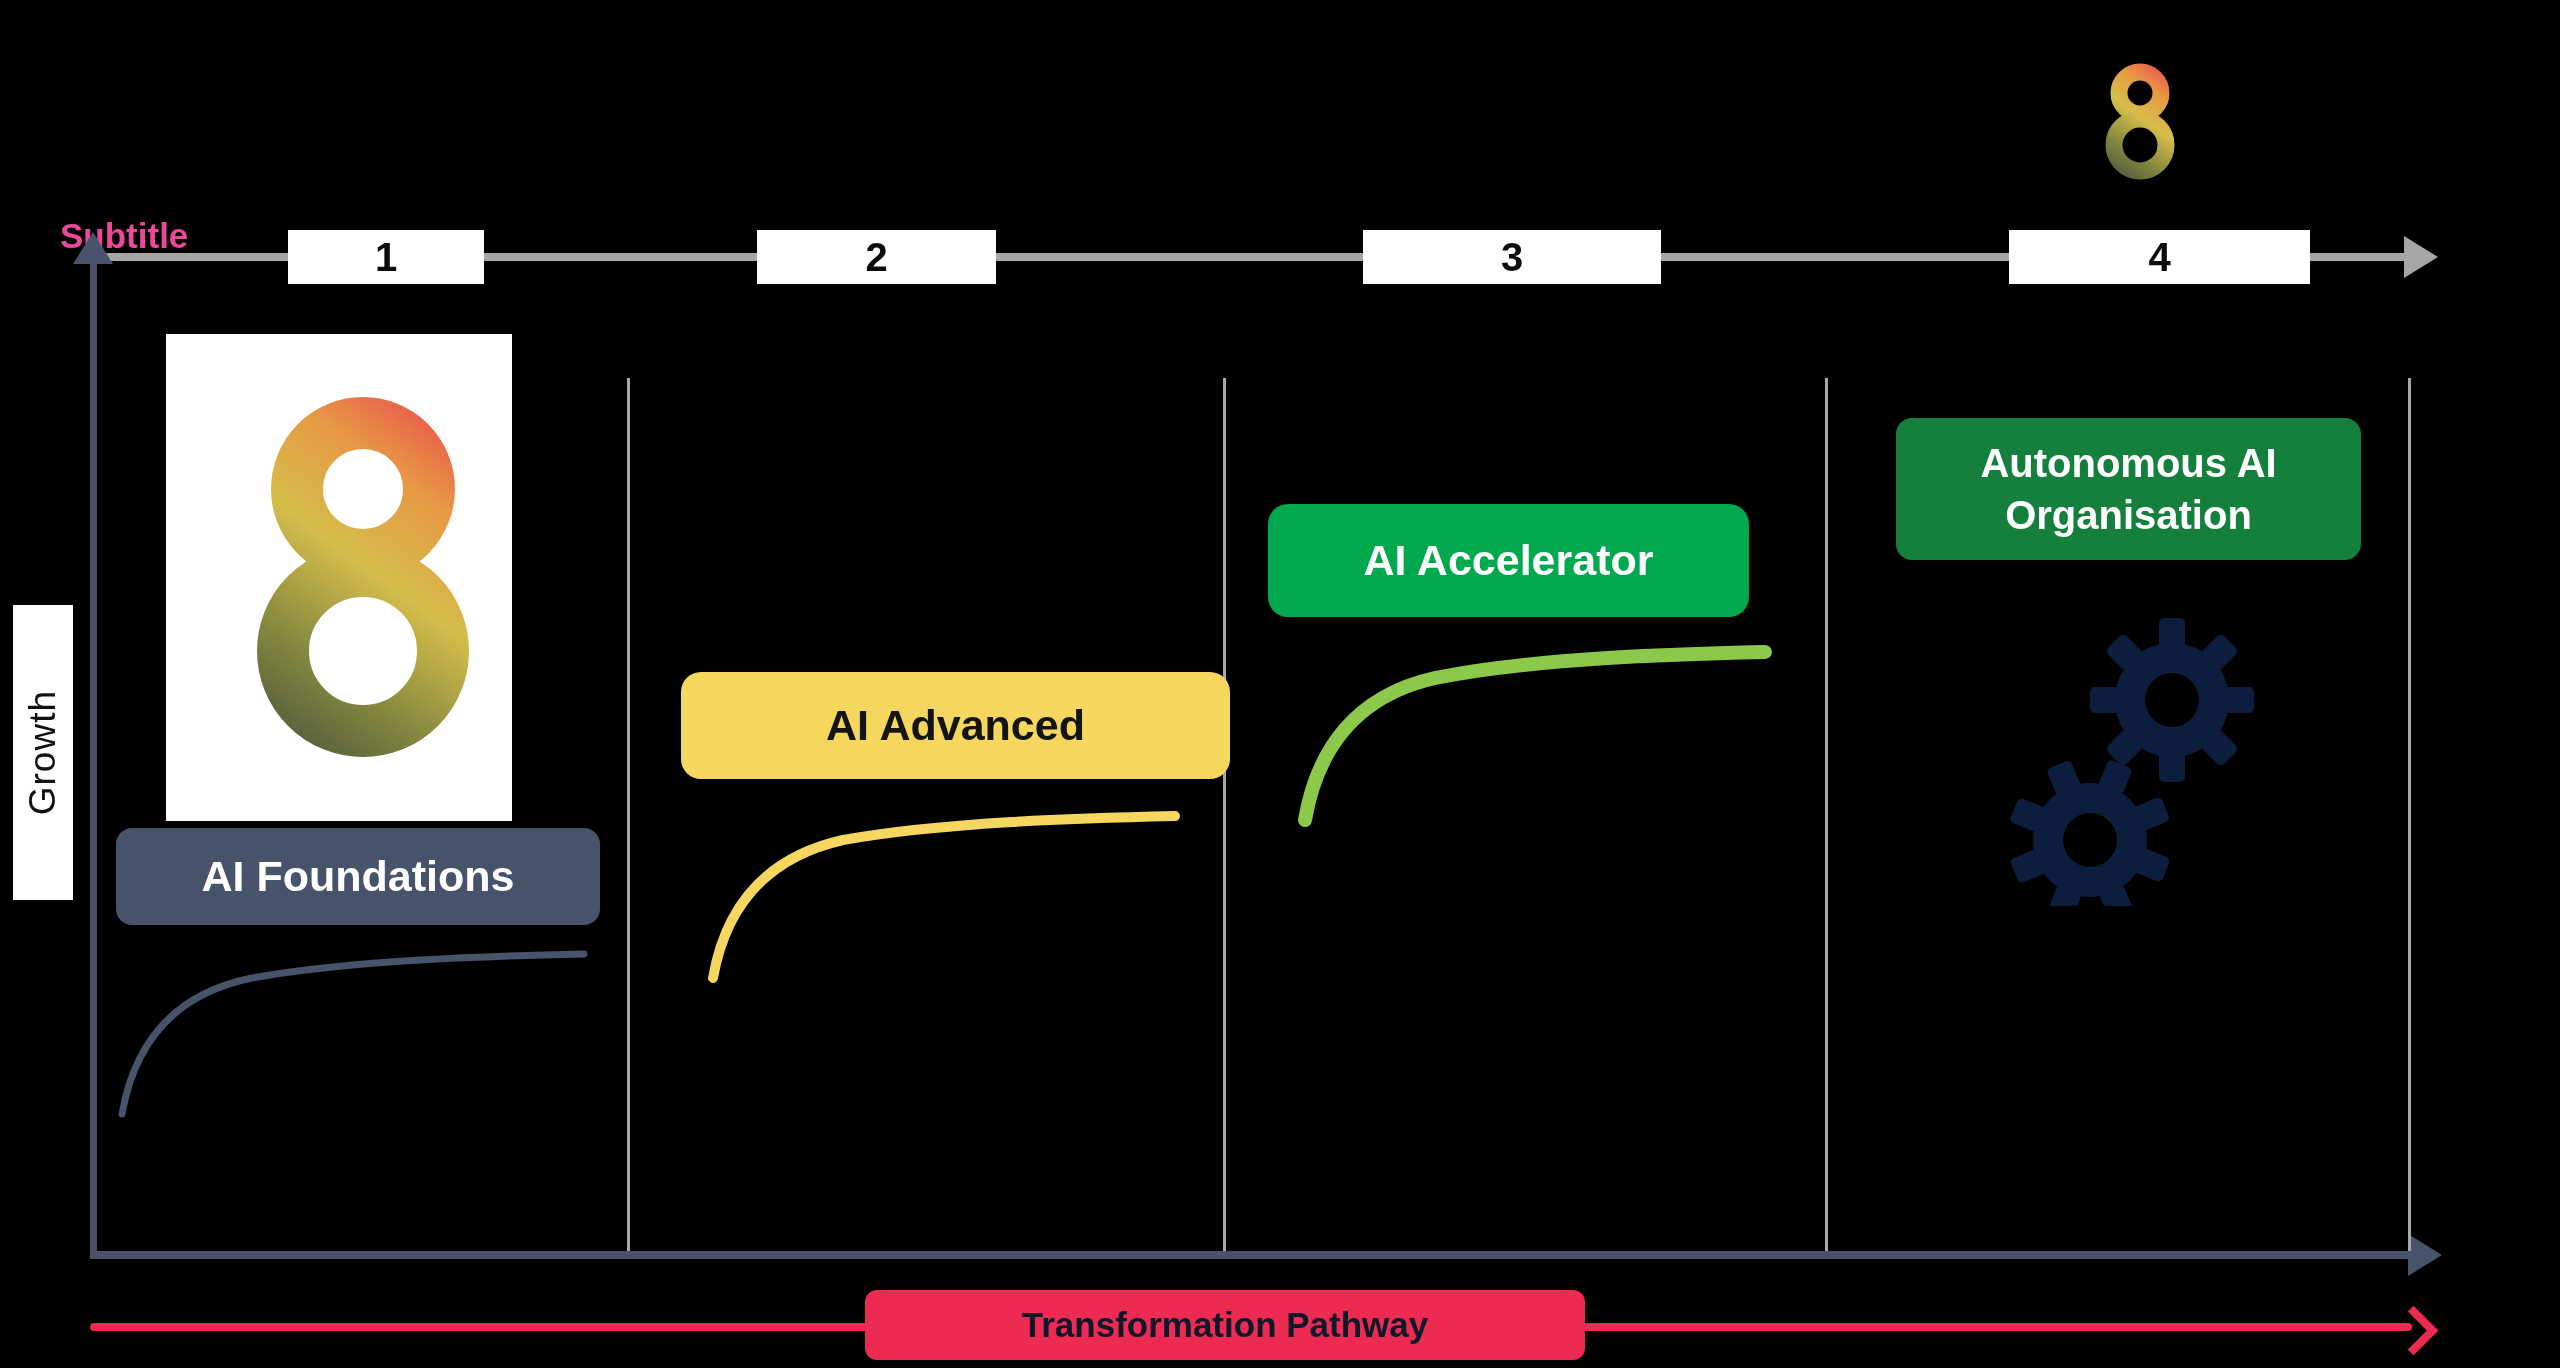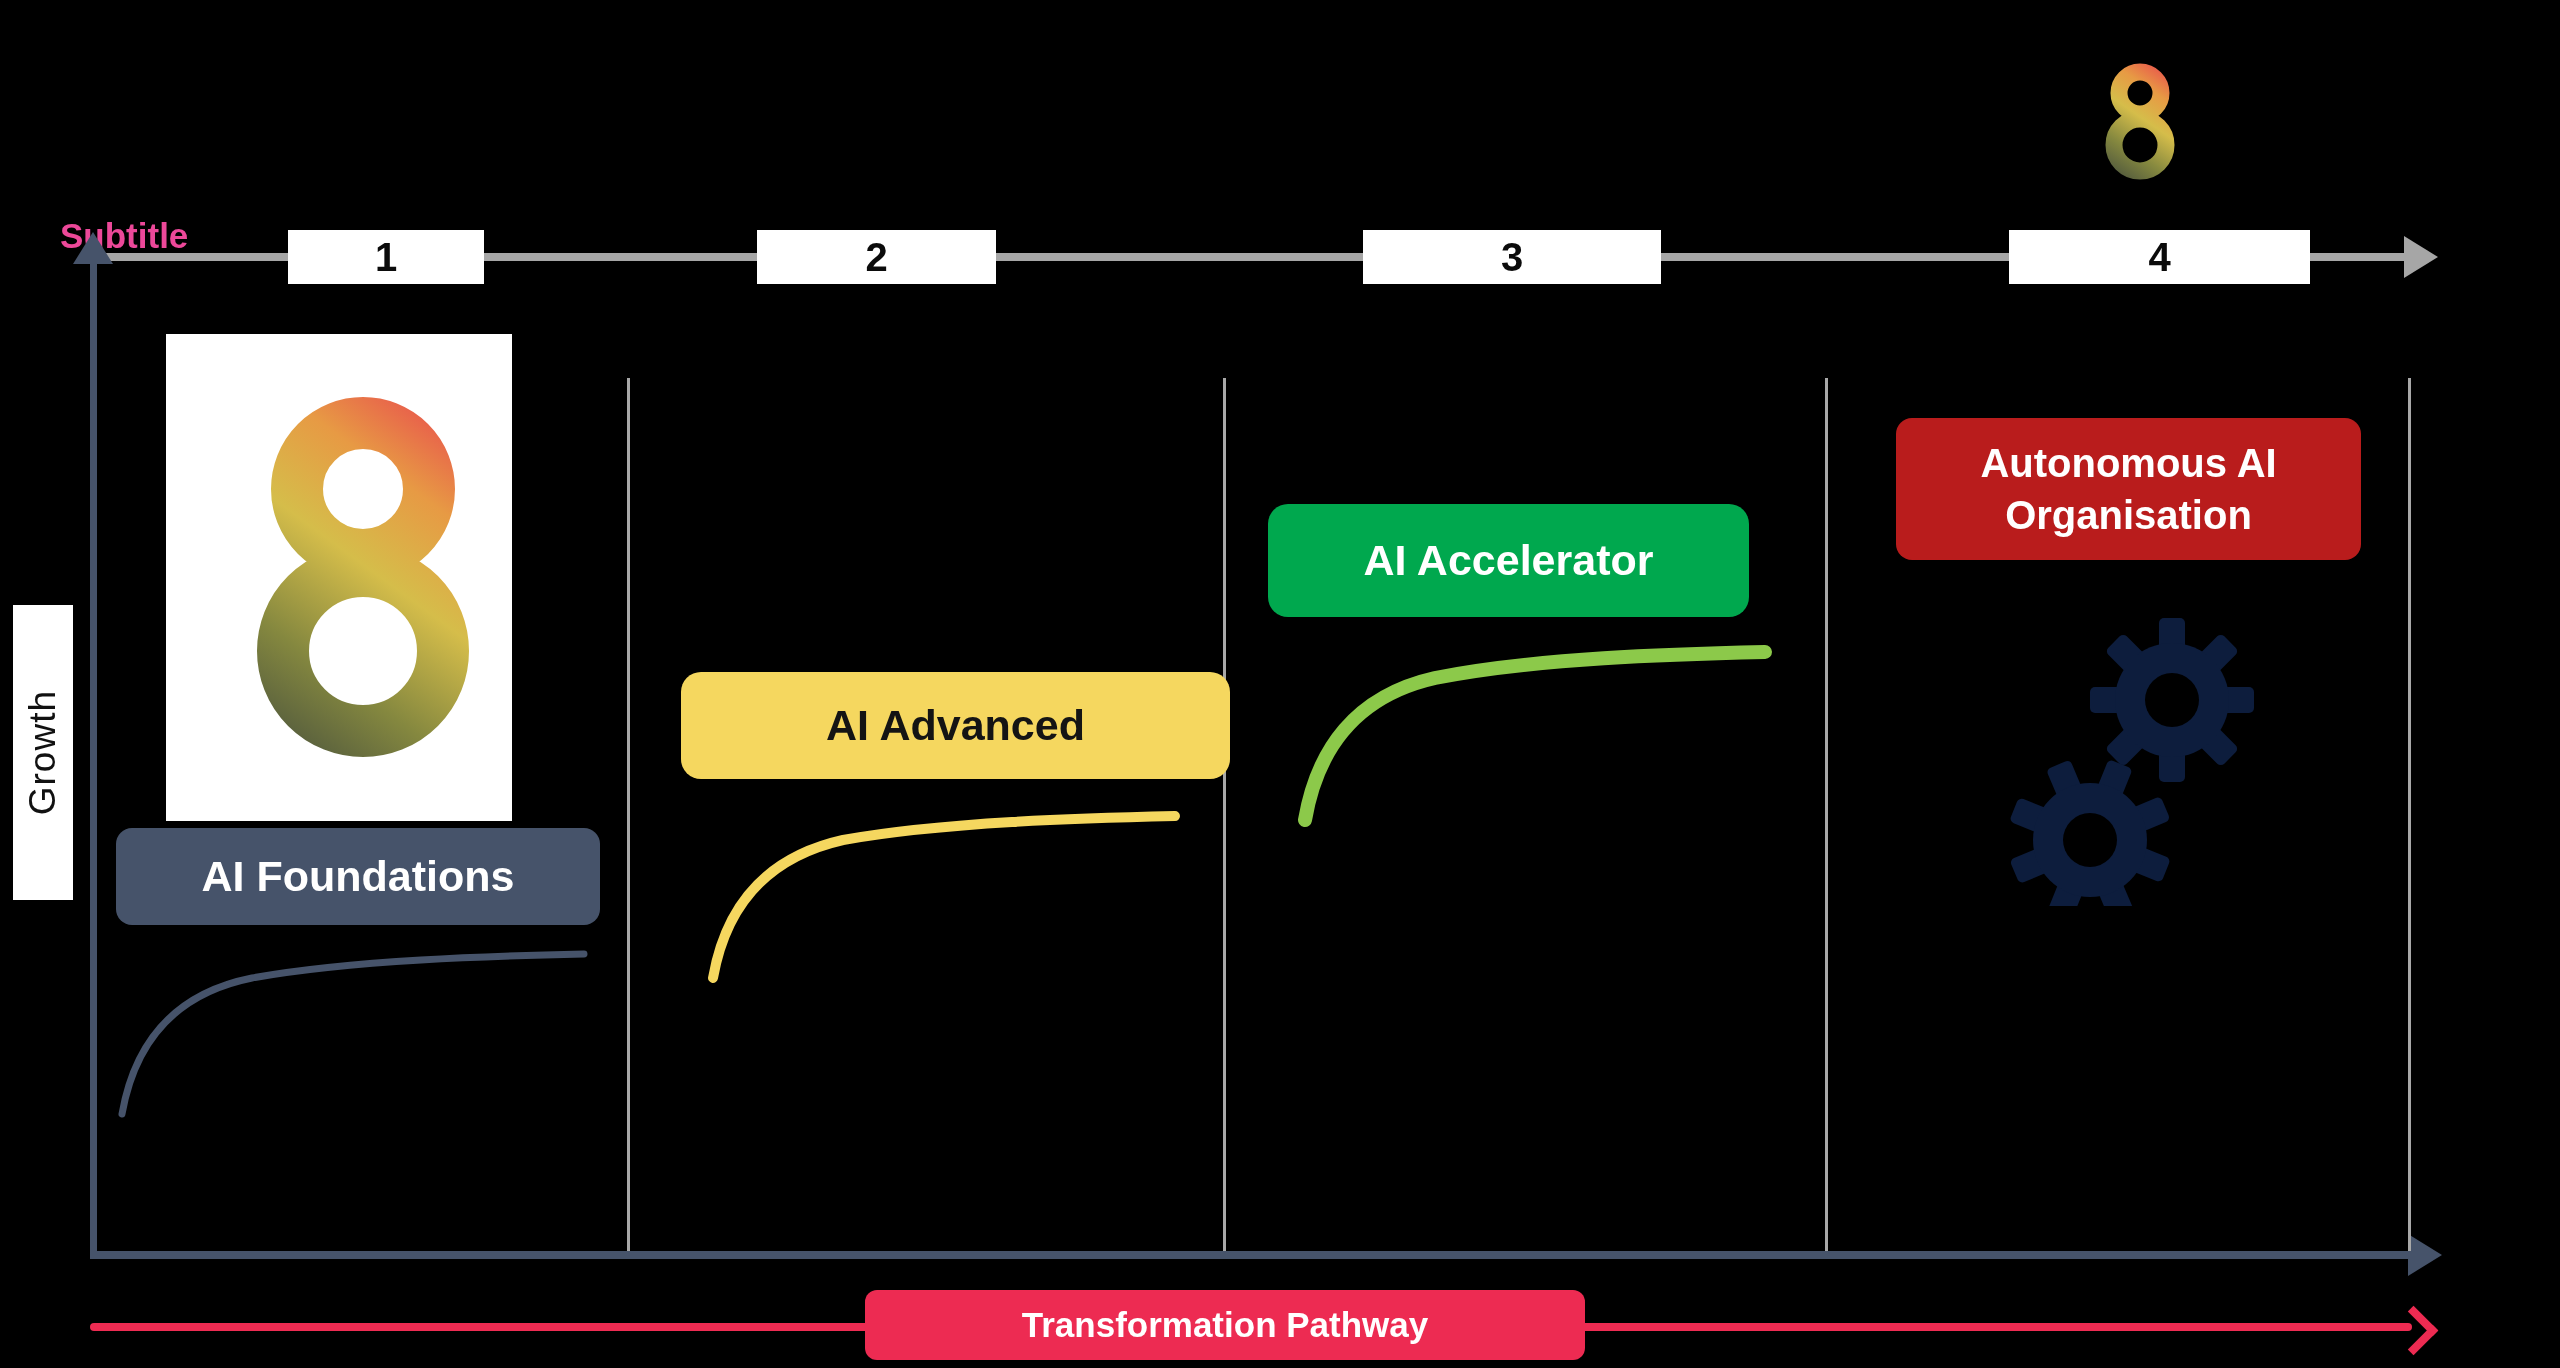--- a/index.html
+++ b/index.html
@@ -40,33 +40,33 @@
   .sep-1{left:627px;} .sep-2{left:1223px;} .sep-3{left:1825px;} .sep-4{left:2408px;}
 
   
   .logo-card{left:166px;top:334px;width:346px;height:487px;background:#FFFFFF;}
   .logo-big{position:absolute;left:66px;top:55px;}
   .label-box{border-radius:16px;display:flex;align-items:center;justify-content:center;
     font-weight:700;text-align:center;}
   .foundations{left:116px;top:820px;width:484px;height:97px;background:#46536A;color:#FFFFFF;font-size:43px;margin-top:8px;}
   .advanced{left:681px;top:672px;width:549px;height:107px;background:#F5D75F;color:#141414;font-size:43px;border-radius:20px;}
   .accelerator{left:1268px;top:504px;width:481px;height:113px;background:#00A84E;color:#FFFFFF;font-size:43px;border-radius:20px;}
-  .autonomous{left:1896px;top:418px;width:465px;height:142px;background:#b91c1c;color:#FFFFFF;
+  .autonomous{left:1896px;top:418px;width:465px;height:142px;background:#15803d;color:#FFFFFF;
     font-size:40px;line-height:1.3;padding:0 20px;box-sizing:border-box;}
 
   .curve-1{left:112px;top:946px;}
   .curve-2{left:703px;top:806px;}
   .curve-3{left:1293px;top:640px;}
   .gears{left:1988px;top:596px;}
 
   
   .red-line{left:90px;top:1323px;width:2322px;height:8px;background:#ED2B52;border-radius:4px;}
   .red-head{left:2396px;top:1313px;width:27px;height:27px;
     border-top:8px solid #ED2B52;border-right:8px solid #ED2B52;transform:rotate(45deg);}
-  .pathway-box{left:865px;top:1290px;width:720px;height:70px;background:#ED2B52;color:#ffffff;
+  .pathway-box{left:865px;top:1290px;width:720px;height:70px;background:#ED2B52;color:#0f172a;
     border-radius:12px;display:flex;align-items:center;justify-content:center;font-size:35px;font-weight:700;}
 </style>
 </head>
 <body>
 
 <div class="canvas">
 
   <div class="abs subtitle">Subtitle</div>
 
   <svg class="abs logo-small" width="80" height="122" viewBox="0 0 80 122">

